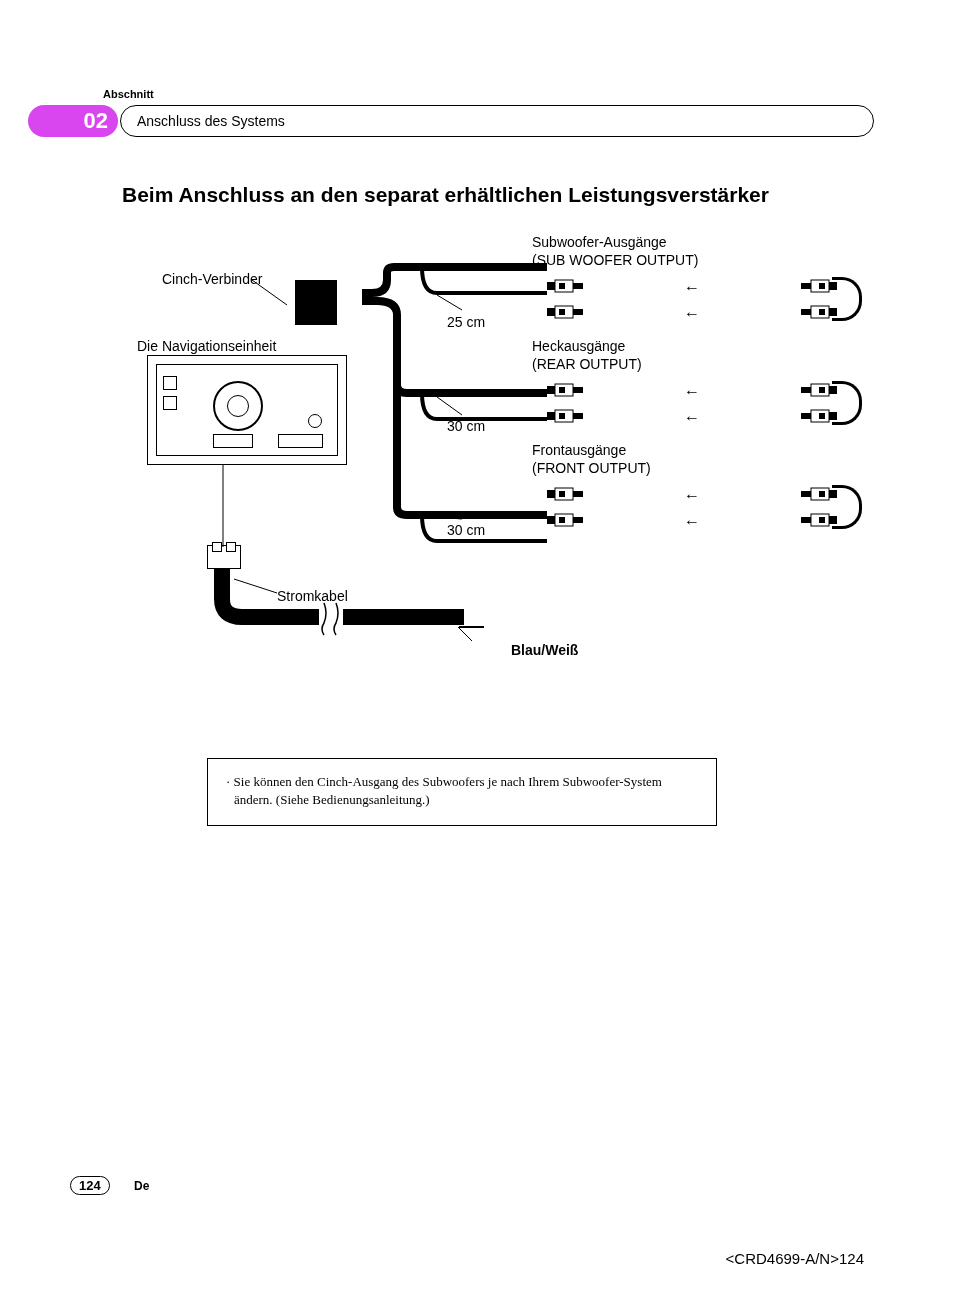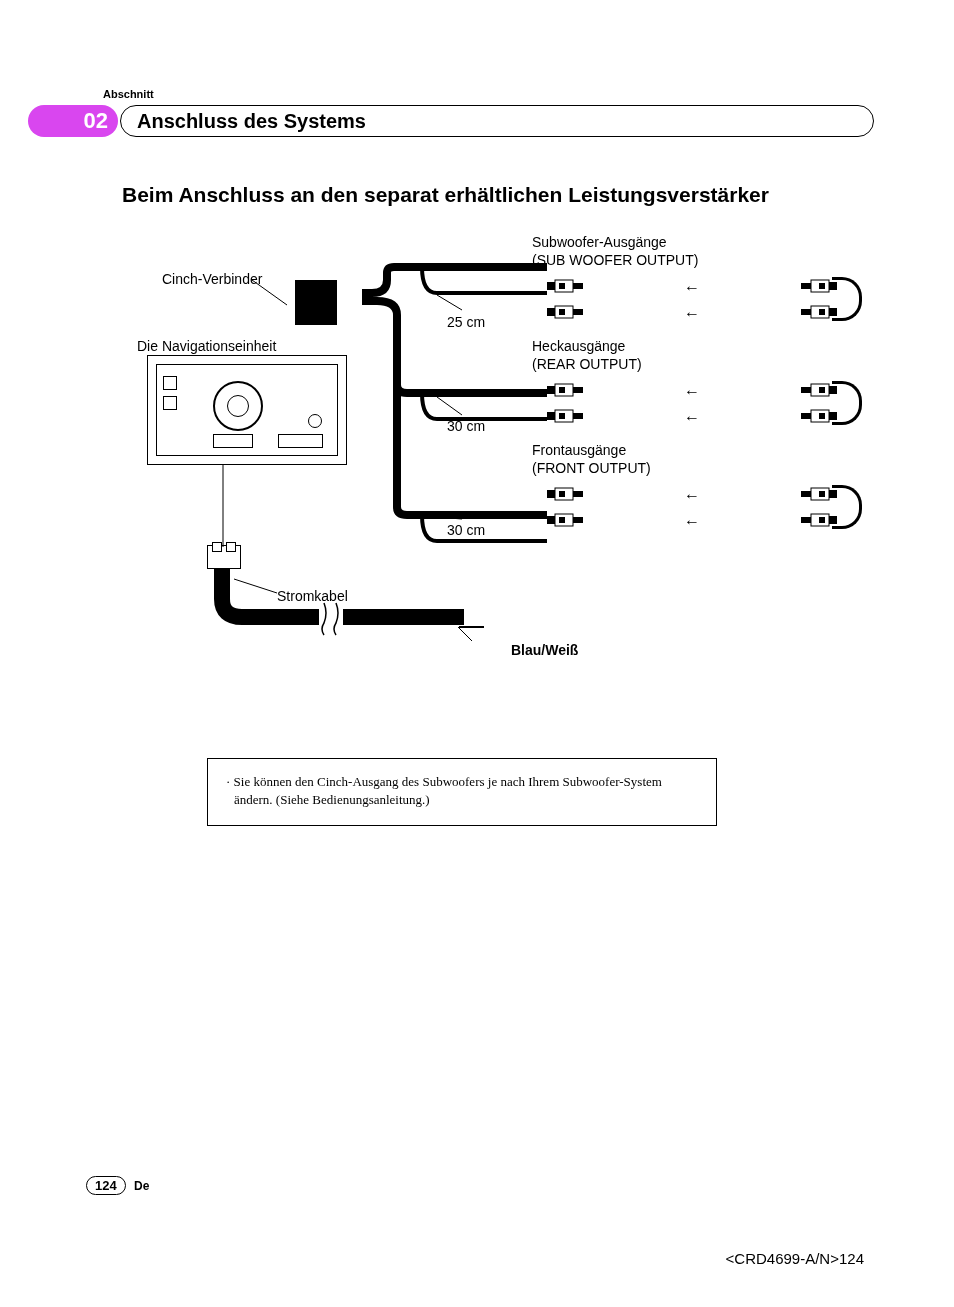--- a/index.html
+++ b/index.html
@@ -40,22 +40,22 @@
     left: 120px;
     right: 80px;
     height: 32px;
     border: 1.5px solid #000;
     border-radius: 16px;
     display: flex;
     align-items: center;
     padding-left: 16px;
   }
   .section-title {
-    font-size: 20px;
-    font-weight: bold;
+    font-size: 14px;
+    font-weight: normal;
   }
   .page-heading {
     position: absolute;
     top: 183px;
     left: 122px;
     font-size: 21px;
     font-weight: bold;
   }
   .diagram-area {
     position: absolute;
@@ -221,21 +221,21 @@
   }
   .notes-icon svg { width:16px; height:16px; }
   .notes-title { font-weight: bold; font-size: 15px; }
   .notes-list { font-size: 13px; line-height: 1.4; }
   .notes-list div { padding-left: 10px; text-indent: -8px; font-family: Liberation Serif, serif; }
 
   
   .page-badge {
     position: absolute;
     bottom: 112px;
-    left: 86px;
+    left: 70px;
     border: 1.5px solid #000;
     border-radius: 12px;
     padding: 1px 8px;
     font-size: 13px;
     font-weight: bold;
     display: inline-block;
   }
   .lang-code {
     position: absolute;
     bottom: 114px;

